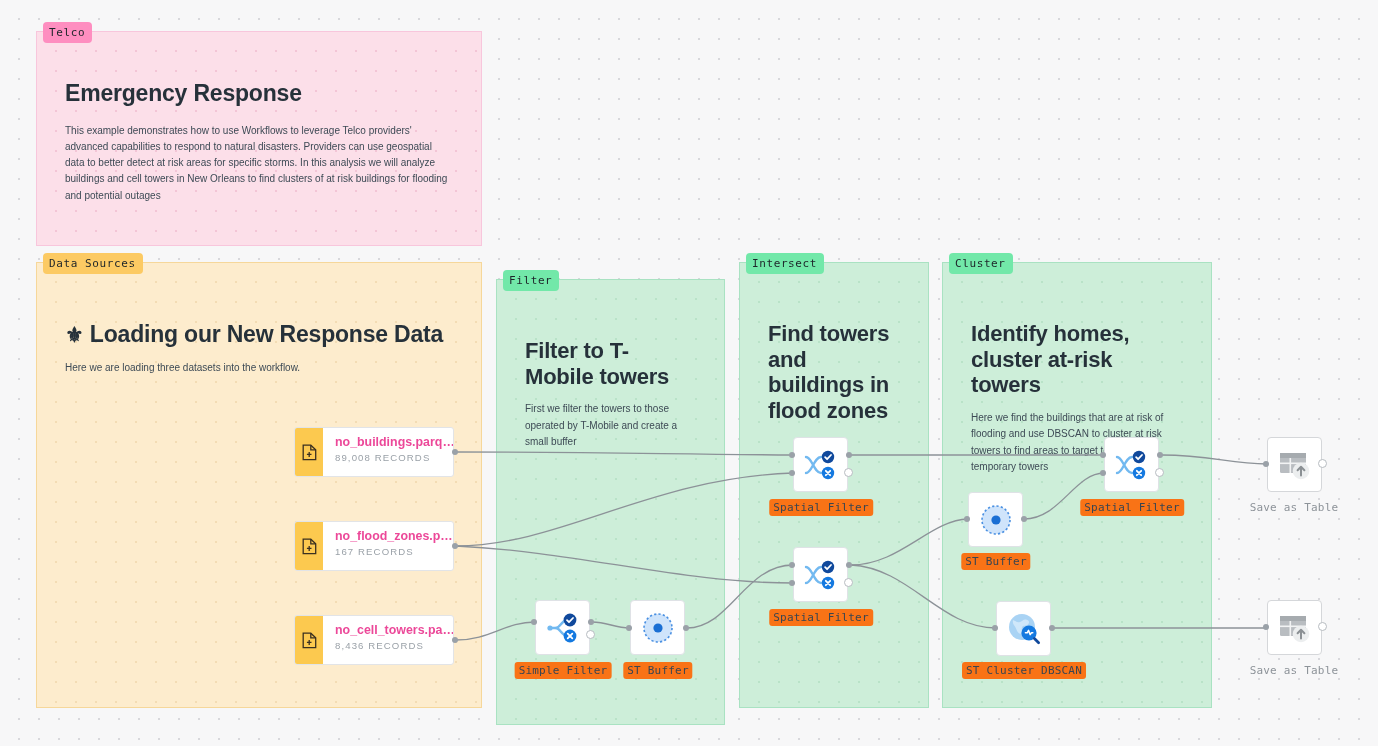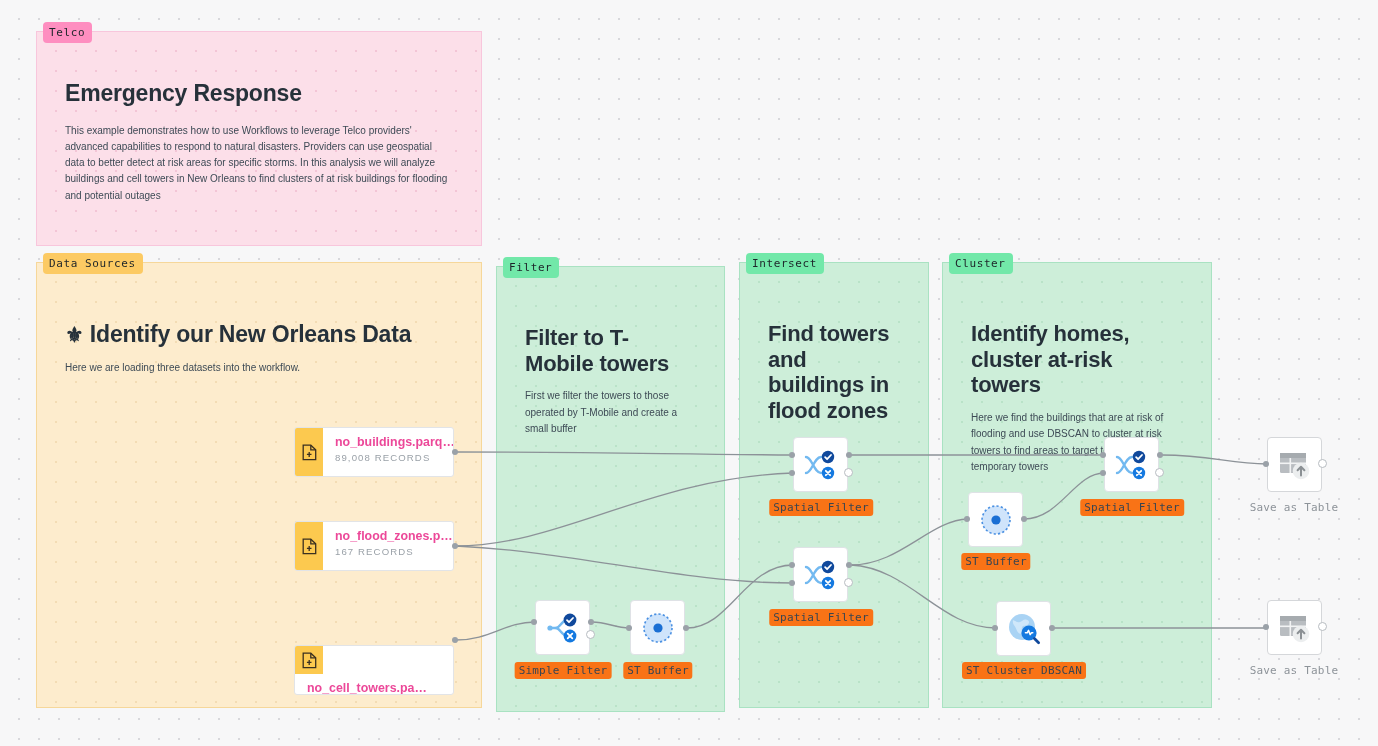--- a/index.html
+++ b/index.html
@@ -197,27 +197,27 @@
       <div class="panel-title" style="margin-top:22px;">Emergency Response</div>
       <div class="panel-body" style="max-width:400px; margin-top:16px;">This example demonstrates how to use Workflows to leverage Telco providers' advanced capabilities to respond to natural disasters. Providers can use geospatial data to better detect at risk areas for specific storms. In this analysis we will analyze buildings and cell towers in New Orleans to find clusters of at risk buildings for flooding and potential outages</div>
     </div>
   </div>
 
   <div class="panel orange" style="left:36px; top:262px; width:446px; height:446px;">
     <div class="panel-badge badge-orange">Data Sources</div>
     <div class="panel-inner">
       <div class="panel-title" style="margin-top:32px;">
         <span class="emoji">⚜</span>
-        <span>Identify our New Orleans Data</span>
+        <span>Loading our New Response Data</span>
       </div>
       <div class="panel-body">Here we are loading three datasets into the workflow.</div>
     </div>
   </div>
 
-  <div class="panel green" style="left:496px; top:266px; width:229px; height:446px;">
+  <div class="panel green" style="left:496px; top:279px; width:229px; height:446px;">
     <div class="panel-badge badge-green">Filter</div>
     <div class="panel-inner">
       <div class="panel-title sm" style="margin-top:32px; max-width:180px;">Filter to T-Mobile towers</div>
       <div class="panel-body narrow">First we filter the towers to those operated by T-Mobile and create a small buffer</div>
     </div>
   </div>
 
   <div class="panel green" style="left:739px; top:262px; width:190px; height:446px;">
     <div class="panel-badge badge-green">Intersect</div>
     <div class="panel-inner">
@@ -256,21 +256,21 @@
         <path d="M7.2 8v5M4.9 10.4h4.6" stroke="#3a3020" stroke-width="1.3"></path>
       </svg>
     </div>
     <div class="src-text">
       <div class="src-name">no_flood_zones.p…</div>
       <div class="src-count">167 RECORDS</div>
     </div>
   </div>
   <div class="port" style="left:452px; top:543px;"></div>
 
-  <div class="src-card" style="left:294px; top:645px;flex-direction:column;">
+  <div class="src-card" style="left:294px; top:615px;">
     <div class="src-icon">
       <svg width="15" height="17" viewBox="0 0 15 17">
         <path d="M1.2 1.2h7.6l4.9 4.6v9.8H1.2z" fill="none" stroke="#3a3020" stroke-width="1.3"></path>
         <path d="M8.8 1.2v4.7h4.9" fill="none" stroke="#3a3020" stroke-width="1.3"></path>
         <path d="M7.2 8v5M4.9 10.4h4.6" stroke="#3a3020" stroke-width="1.3"></path>
       </svg>
     </div>
     <div class="src-text">
       <div class="src-name">no_cell_towers.pa…</div>
       <div class="src-count">8,436 RECORDS</div>

